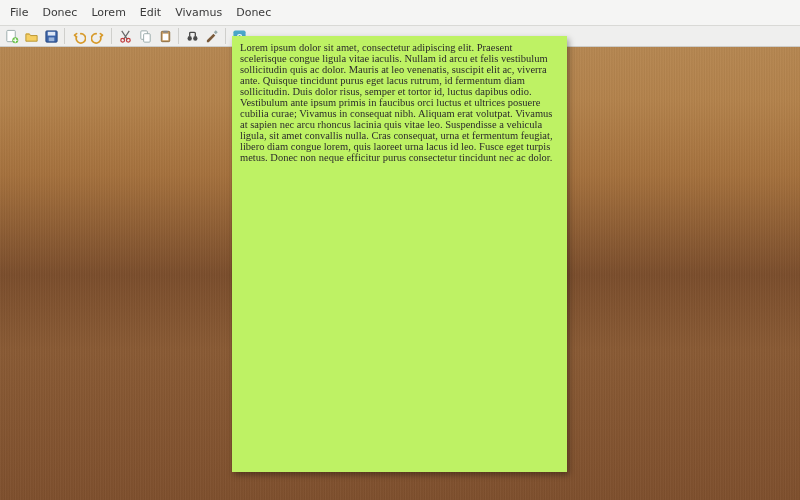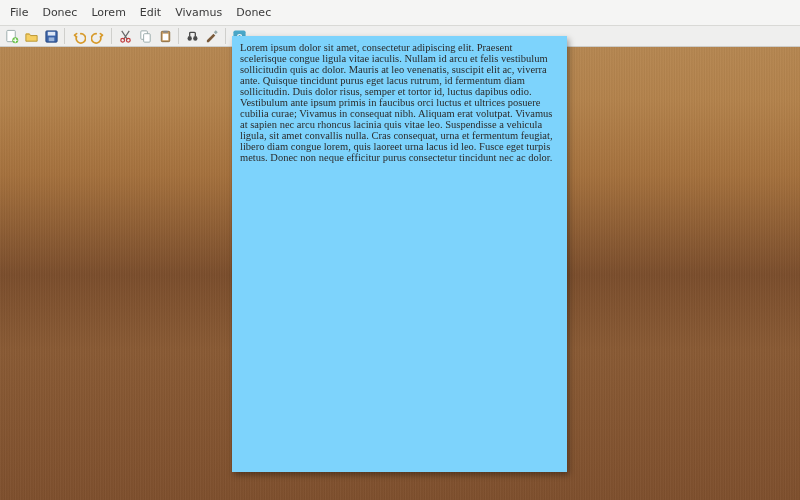--- a/index.html
+++ b/index.html
@@ -57,21 +57,21 @@
     width: 1px; height: 16px;
     background: #cfcfcc;
     margin: 0 2px;
   }
   .paper {
     position: absolute;
     left: 232px;
     top: 36px;
     width: 335px;
     height: 436px;
-    background: #7dd3fc;
+    background: #bef264;
     box-shadow: 2px 3px 6px rgba(0,0,0,0.35);
     padding: 6px 8px 10px 8px;
   }
   .paper p {
     font-family: "Times New Roman", "DejaVu Serif", serif;
     font-size: 10.5px;
     line-height: 1.05;
     color: #2b2b2b;
     text-align: left;
   }

